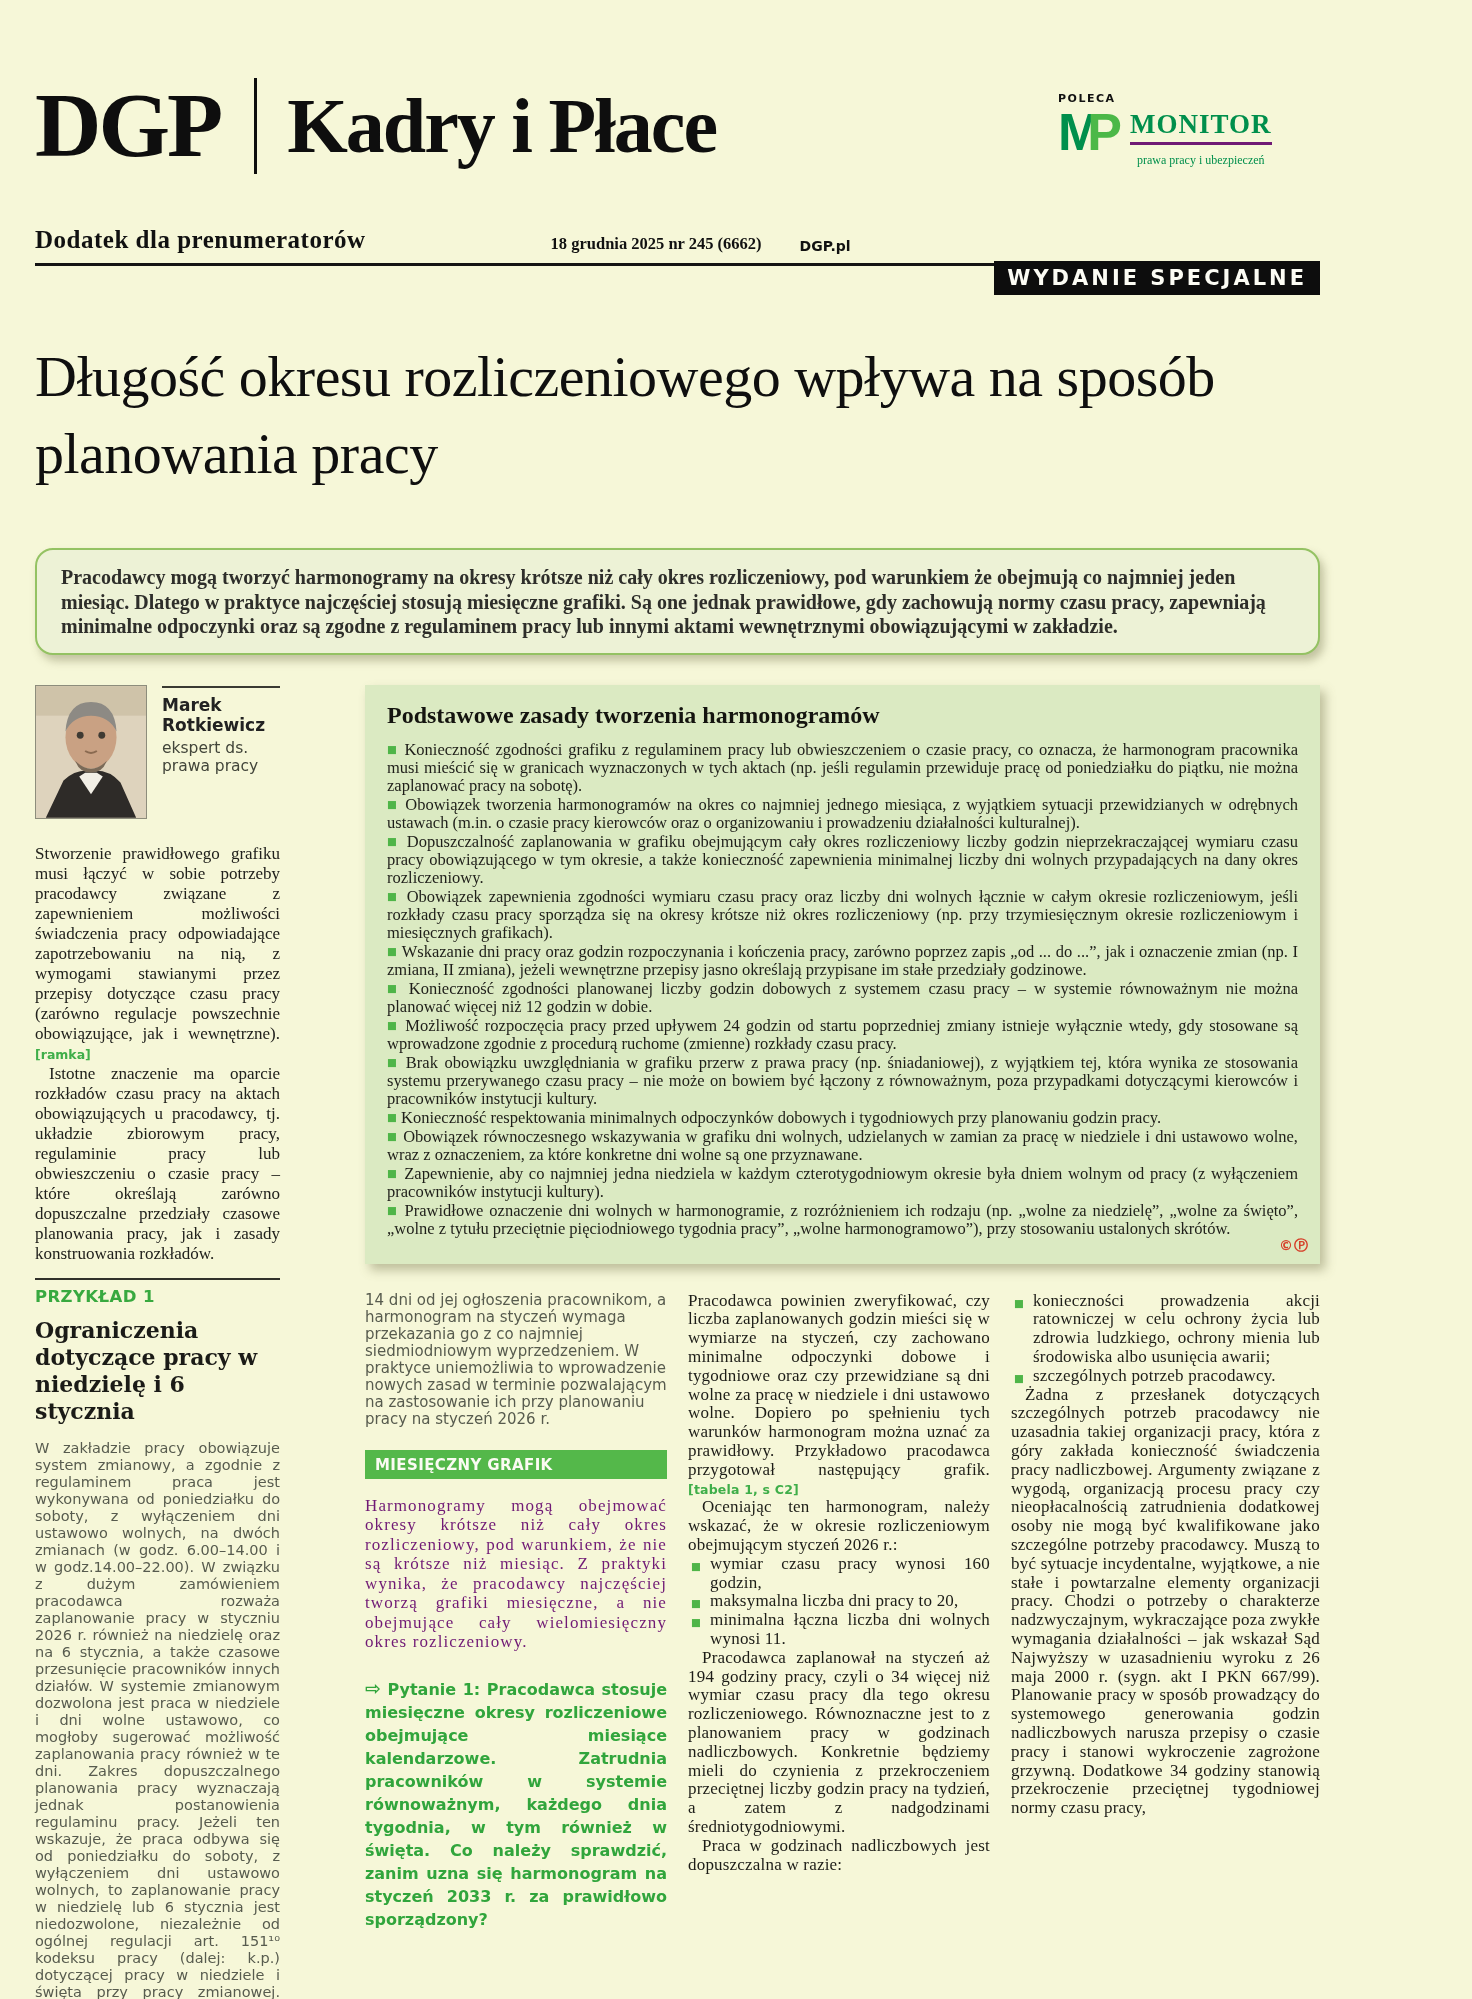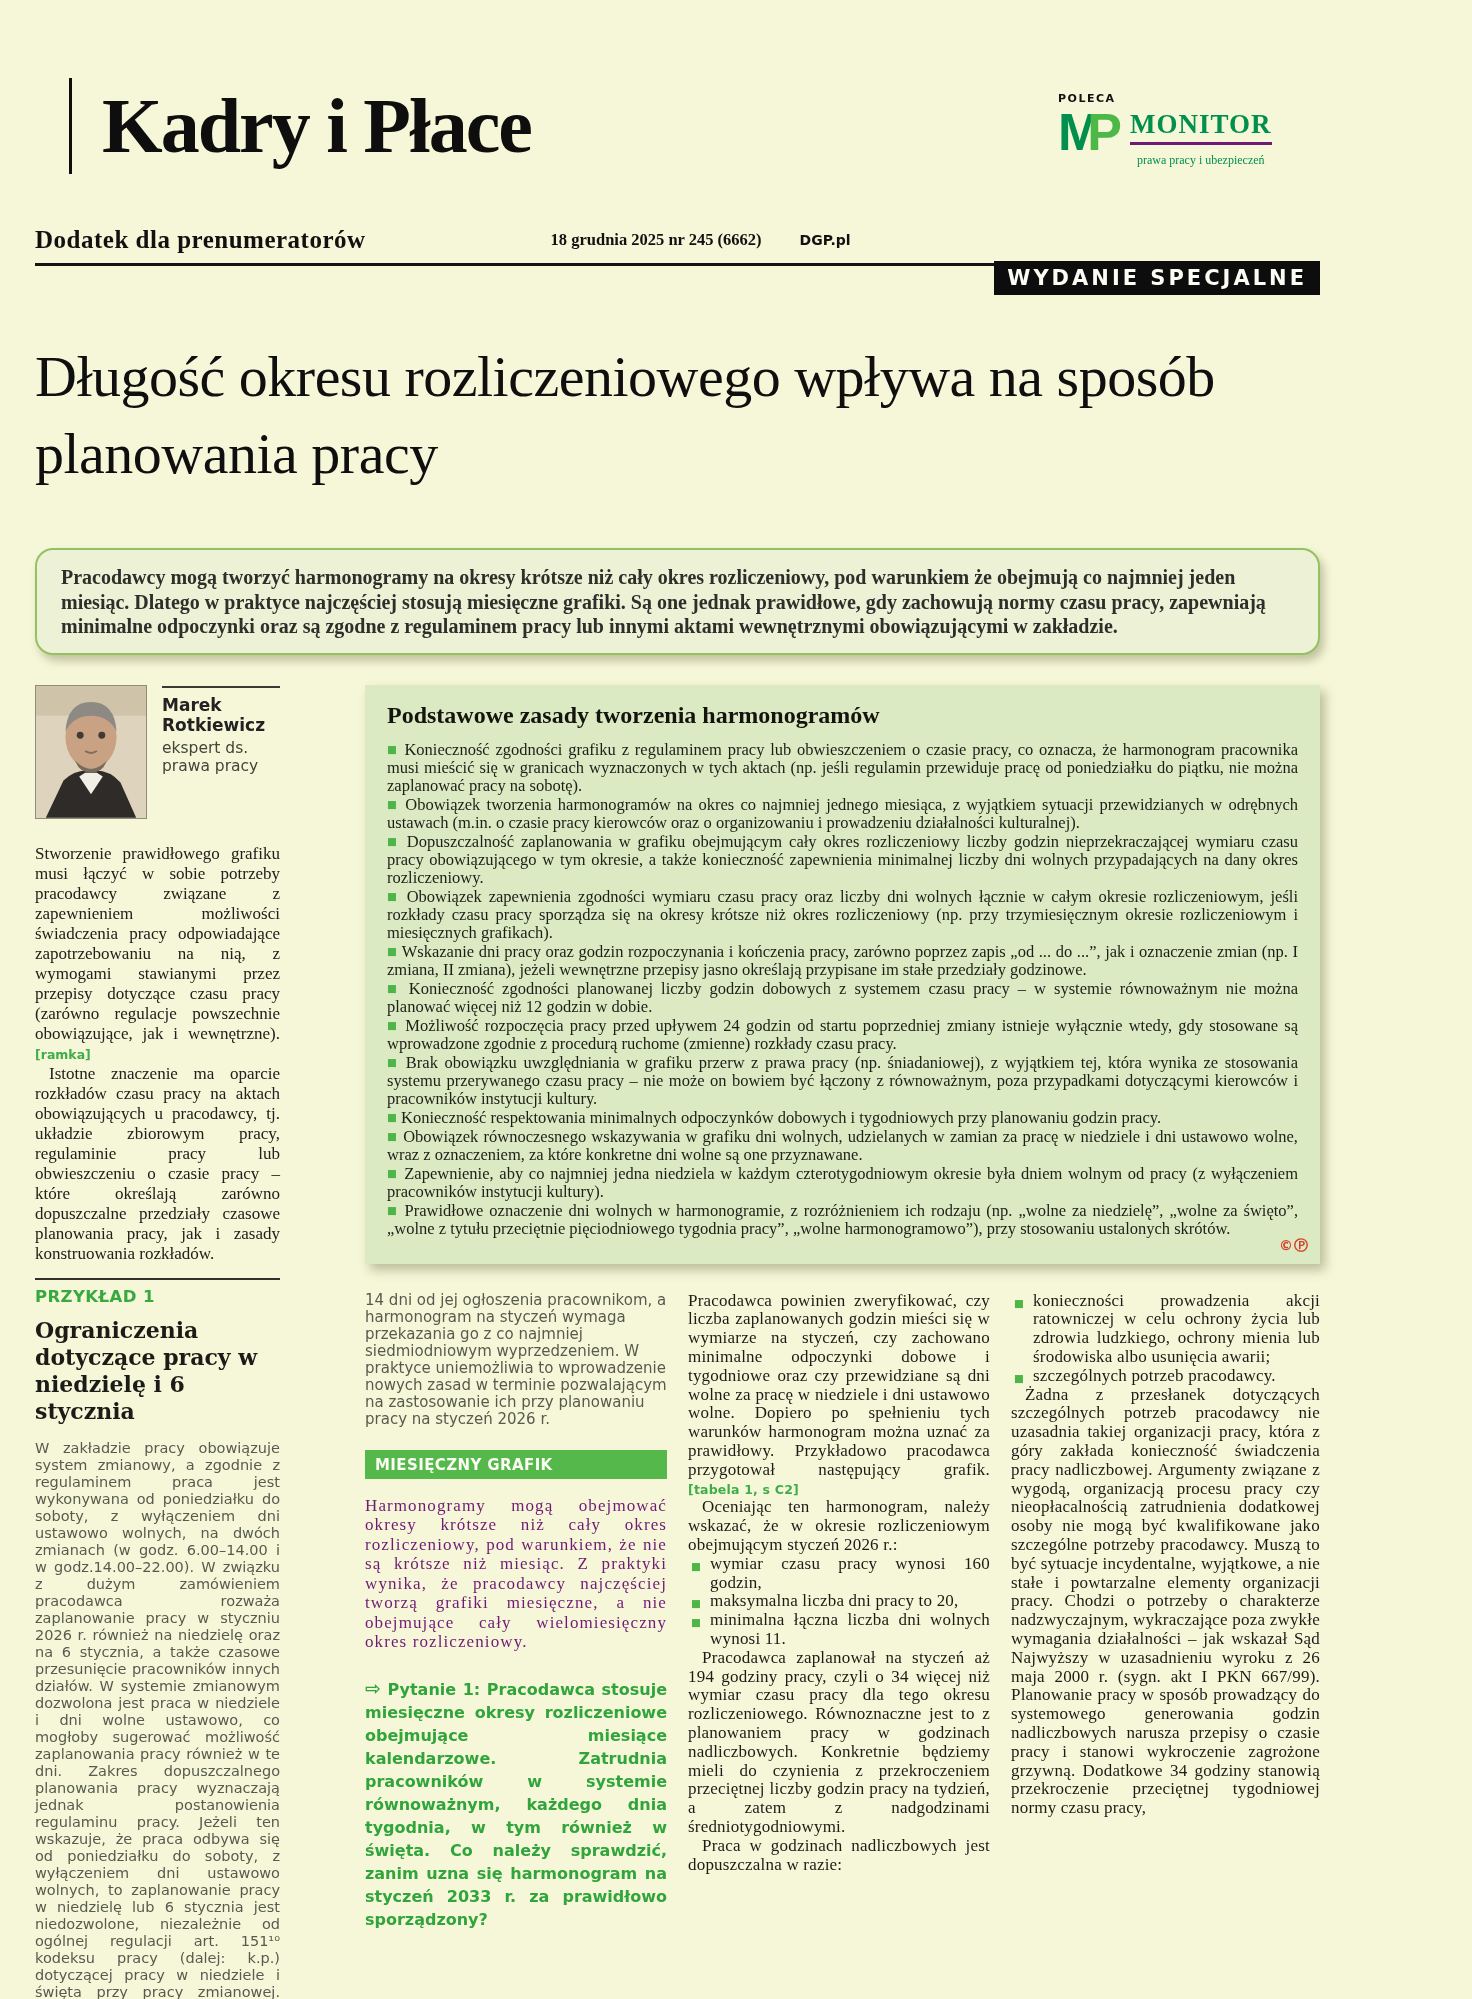--- a/index.html
+++ b/index.html
@@ -10,21 +10,21 @@
     font-family:"Liberation Serif", serif;
   }
   .content { position:absolute; left:35px; top:0; width:1285px; }
 
   
   .masthead { position:relative; padding-top:78px; }
   .logo-row { display:flex; align-items:center; }
   .dgp-logo { font:bold 92px/0.95 "Liberation Serif", serif; letter-spacing:-3px; color:#0e0e0e; }
   .logo-divider { width:3px; height:96px; background:#0e0e0e; margin:0 30px 0 34px; }
   .section-logo { font:bold 78px/0.95 "Liberation Serif", serif; letter-spacing:-2px; color:#0e0e0e; }
-  .meta-row { margin-top:52px; display:flex; align-items:center; }
+  .meta-row { margin-top:52px; display:flex; align-items:flex-end; }
   .edition { font:bold 25px "Liberation Serif", serif; letter-spacing:.5px; color:#111; }
   .issue-date { font:bold 16.5px "Liberation Serif", serif; margin-left:185px; color:#111; }
   .site { font:bold 14px "DejaVu Sans", sans-serif; margin-left:38px; color:#111; }
   .rule-row { position:relative; margin-top:9px; height:38px; }
   .head-rule { height:3px; background:#141414; }
   .special-badge {
     position:absolute; right:0; top:-2px; background:#0d0d0d; color:#fcfcf4;
     font:bold 21px/1 "DejaVu Sans", sans-serif; letter-spacing:3px; padding:7px 13px 6px;
   }
   .monitor-wrap { position:absolute; right:0; top:92px; width:262px; }
@@ -94,20 +94,21 @@
   .sbul .sq { position:absolute; left:3px; top:2px; }
 </style>
 </head>
 <body>
 
 <div class="page">
   <div class="content">
 
     <div class="masthead">
       <div class="logo-row">
+        <span class="dgp-logo">DGP</span>
         <span class="logo-divider"></span>
         <span class="section-logo">Kadry i Płace</span>
       </div>
       <div class="meta-row">
         <span class="edition">Dodatek dla prenumeratorów</span>
         <span class="issue-date">18 grudnia 2025 nr 245 (6662)</span>
         <span class="site">DGP.pl</span>
       </div>
       <div class="rule-row">
         <div class="head-rule"></div>

